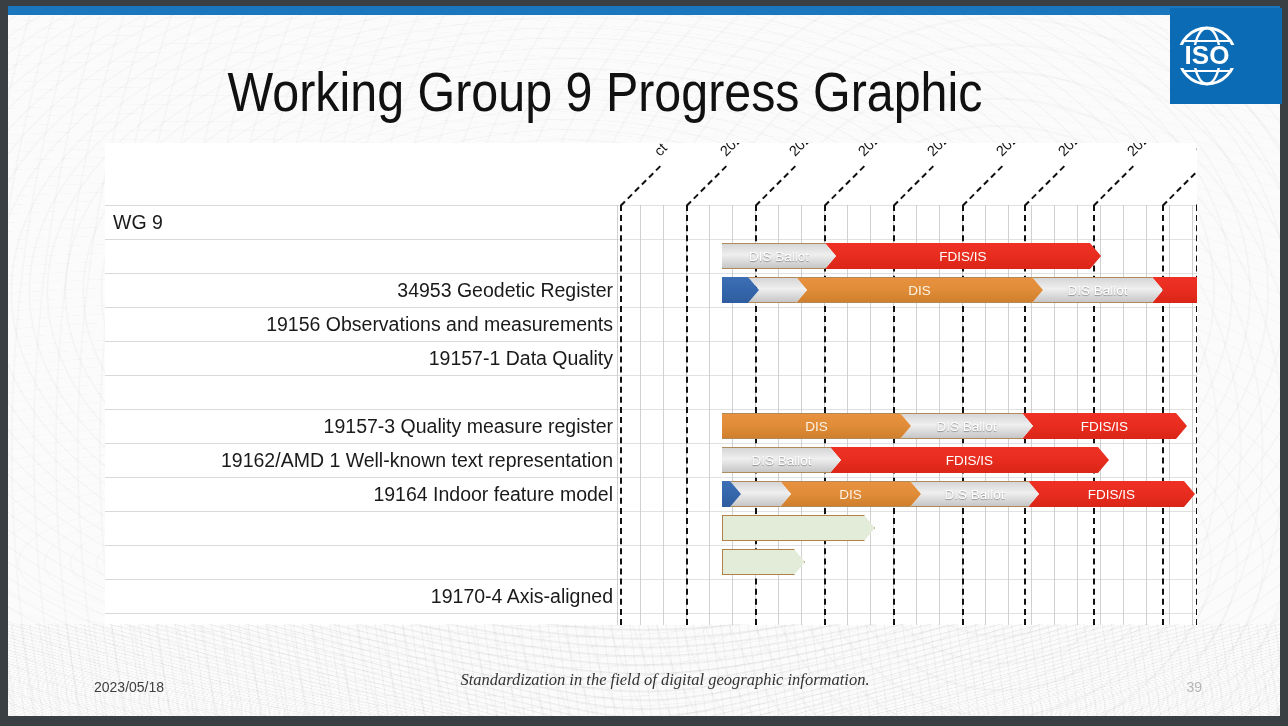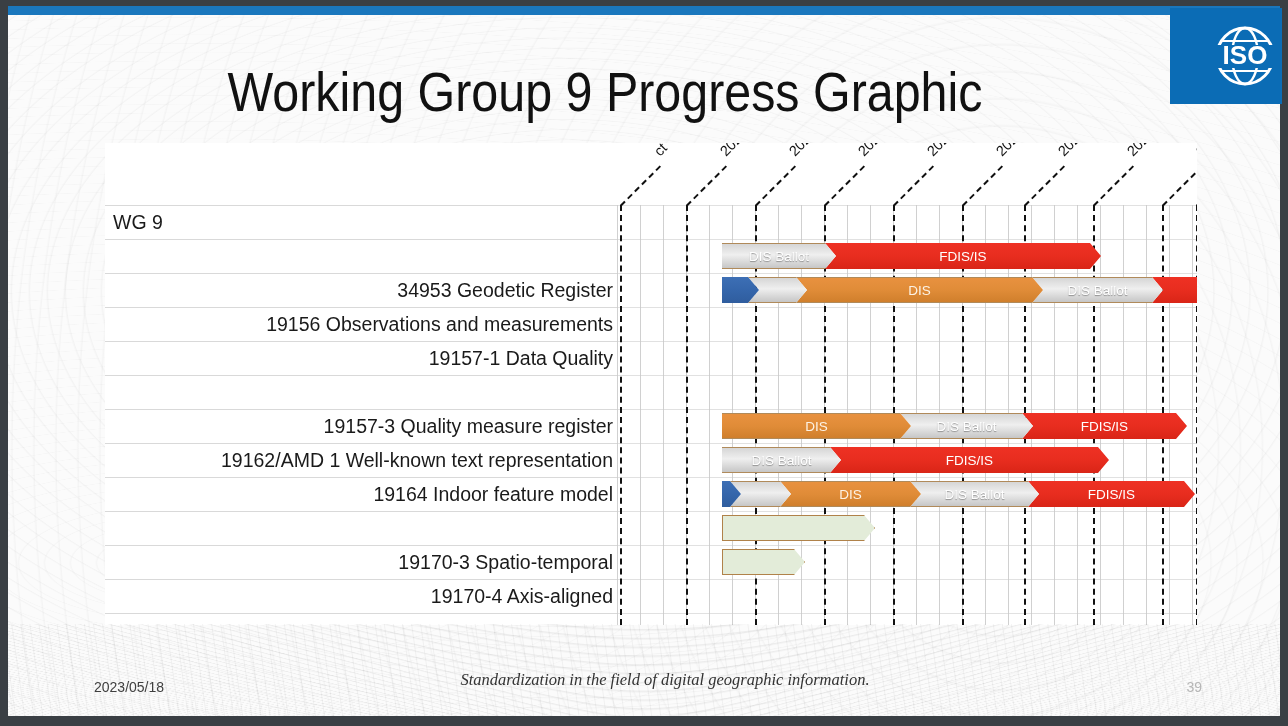--- a/index.html
+++ b/index.html
@@ -44,21 +44,21 @@
   }
 
   
   #iso-logo {
     position: absolute;
     left: 1170px; top: 8px;
     width: 112px; height: 96px;
     background: #0b6cb5;
     display: flex;
     align-items: center;
-    justify-content: flex-end;
+    justify-content: flex-start;
   }
   #iso-logo svg { display: block; }
 
   
   #title {
     position: absolute;
     left: 60px; top: 58px;
     width: 1090px;
     text-align: center;
     font-size: 55px;
@@ -274,21 +274,20 @@
         <div class="row-label" style="top: 198px;">19157-1 Data Quality</div>
         <div class="row-sep" style="top: 232px;"></div>
         <div class="row-sep" style="top: 266px;"></div>
         <div class="row-label" style="top: 266px;">19157-3 Quality measure register</div>
         <div class="row-sep" style="top: 300px;"></div>
         <div class="row-label" style="top: 300px;">19162/AMD 1  Well-known text representation</div>
         <div class="row-sep" style="top: 334px;"></div>
         <div class="row-label" style="top: 334px;">19164 Indoor feature model</div>
         <div class="row-sep" style="top: 368px;"></div>
         <div class="row-sep" style="top: 402px;"></div>
-        <div class="row-label" style="top: 402px;">19170-3 Spatio-temporal</div>
         <div class="row-sep" style="top: 436px;"></div>
         <div class="row-label" style="top: 436px;">19170-4 Axis-aligned</div>
         <div class="row-sep" style="top: 470px;"></div>
       </div>
     <div id="plot">
       <div id="grid-minor"></div>
     <div class="tick-lead" style="left: 3px; top: 6px;"></div>
         <div class="tick-label" style="left: 45px; top: 0px;">ct</div>
         <div class="vline" style="left: 3px;"></div>
         <div class="tick-lead" style="left: 69px; top: 6px;"></div>

